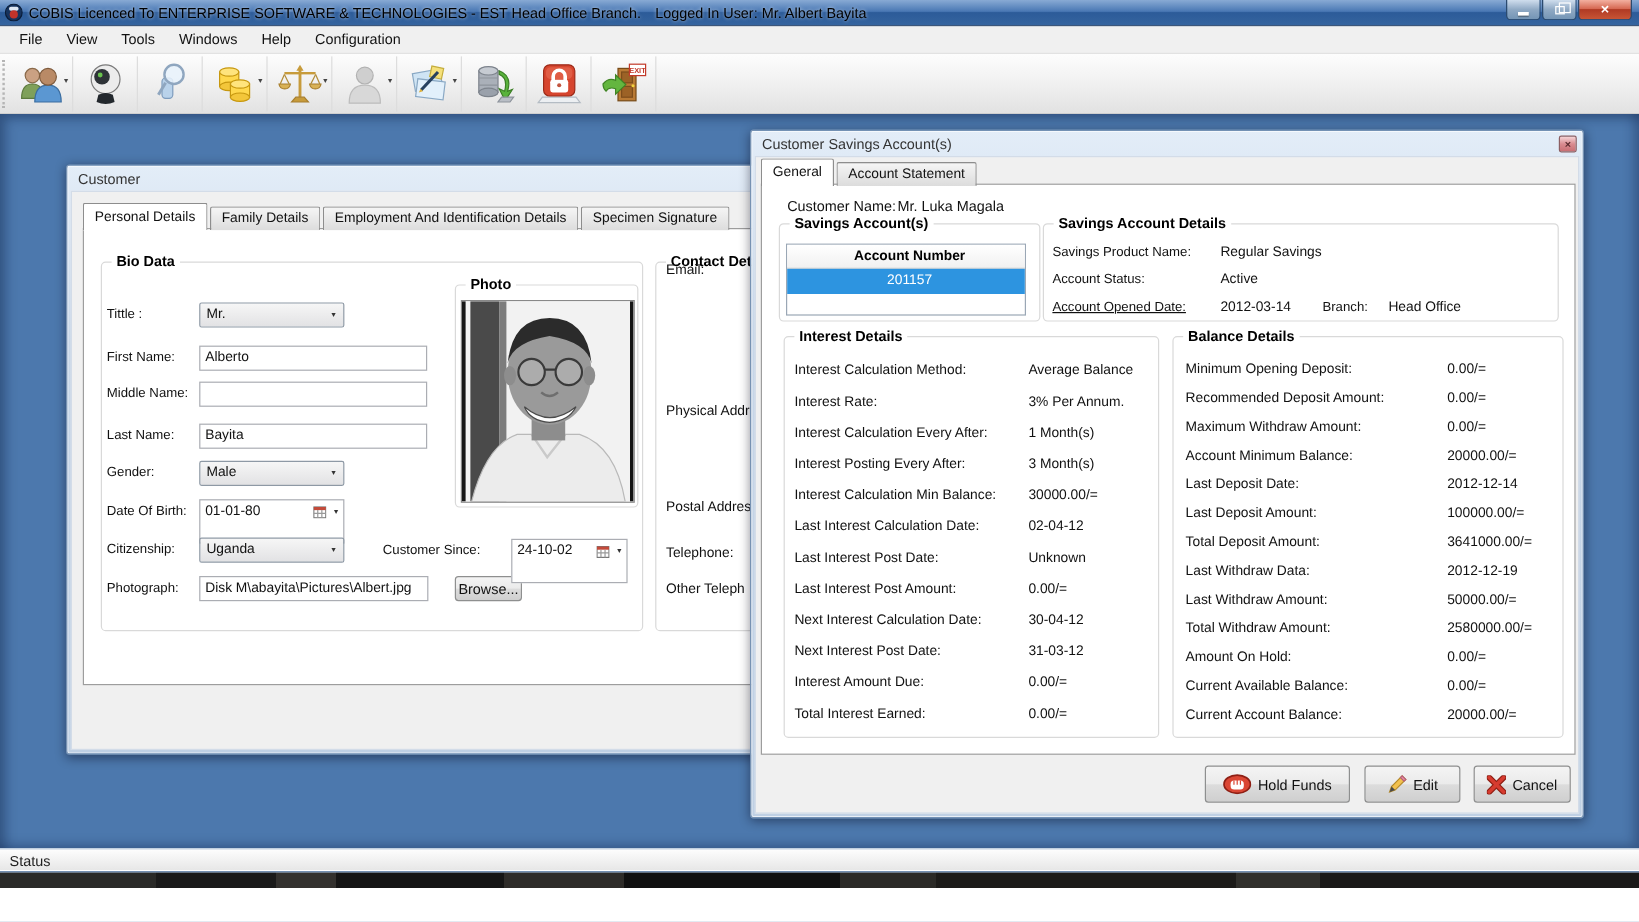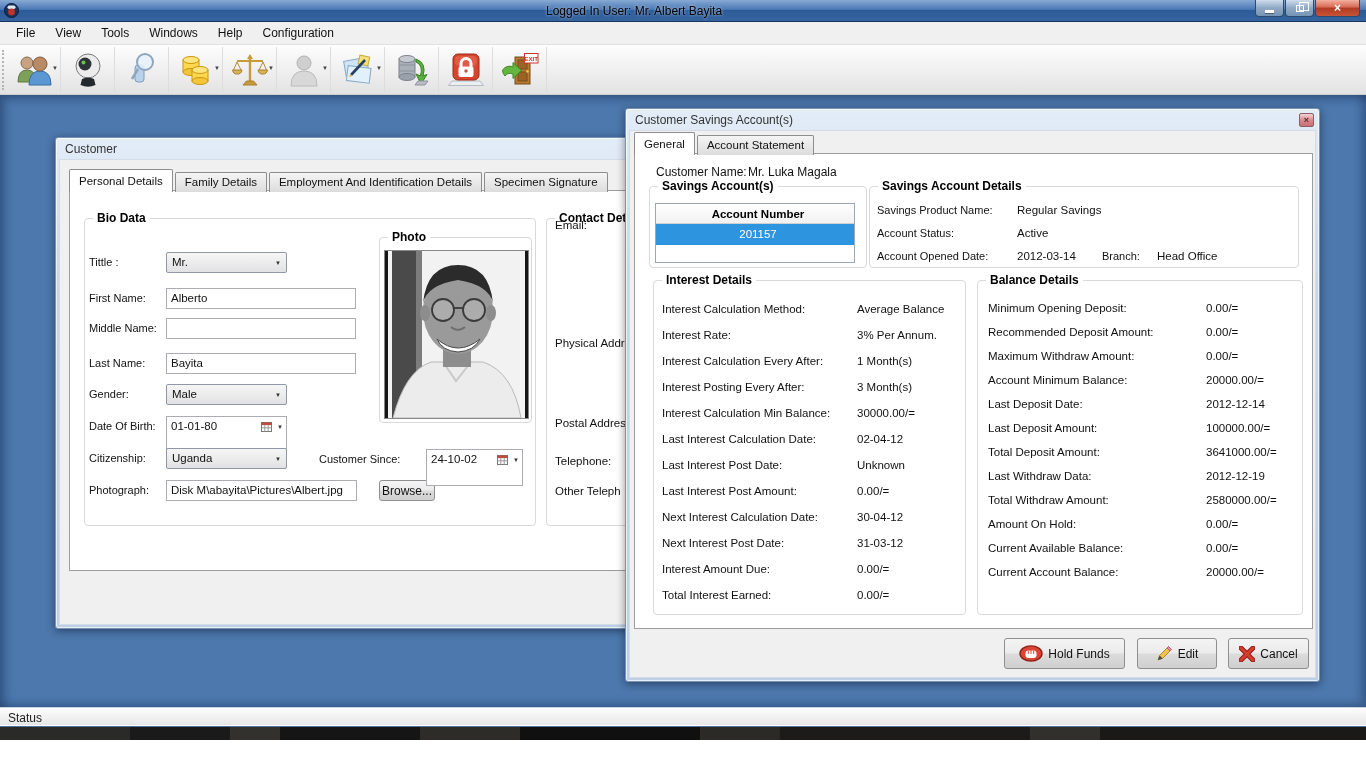--- a/index.html
+++ b/index.html
@@ -109,20 +109,21 @@
 <div id="screen">
 
   <div class="titlebar">
     <span class="appicon">
       <svg width="15" height="15" viewBox="0 0 15 15">
           <circle cx="7.5" cy="7.5" r="7" fill="#16335e" stroke="#0b1d38"></circle>
           <rect x="3.5" y="2.6" width="8" height="3.4" rx="1.7" fill="#dfe7f2"></rect>
           <circle cx="7.5" cy="9" r="3.4" fill="#c2332b"></circle>
         </svg>
     </span>
+    <span class="tb-title">COBIS Licenced To ENTERPRISE SOFTWARE &amp; TECHNOLOGIES - EST Head Office Branch.</span>
     <span class="tb-user">Logged In User: Mr. Albert Bayita</span>
     <span class="winbtns">
       <span class="wbtn">
           <span class="g-min"></span>
         </span>
       <span class="wbtn">
           <span class="g-res"></span>
         </span>
       <span class="wbtn close">
           <span>×</span>
@@ -356,21 +357,21 @@
             <div class="rowsel">201157</div>
           </div>
         </div>
 
         <div class="grp" style="left:243px; top:77px; width:430px; height:82px;">
           <span class="gt">Savings Account Details</span>
           <span class="lbl" style="left:7px; top:17px;">Savings Product Name:</span>
           <span class="val" style="left:147px; top:17px;">Regular Savings</span>
           <span class="lbl" style="left:7px; top:40px;">Account Status:</span>
           <span class="val" style="left:147px; top:40px;">Active</span>
-          <span class="lbl" style="left:7px; top:63px;">Account Opened Date:</span>
+          <span class="lbl" style="left:7px; top:63px;text-decoration:underline;">Account Opened Date:</span>
           <span class="val" style="left:147px; top:63px;">2012-03-14</span>
           <span class="lbl" style="left:232px; top:63px;">Branch:</span>
           <span class="val" style="left:287px; top:63px;">Head Office</span>
         </div>
 
         <div class="grp" style="left:27px; top:171px; width:313px; height:335px;">
           <span class="gt">Interest Details</span>
           <div class="irows">
 
           <div class="irow">
@@ -452,20 +453,24 @@
                 <span class="l">Last Deposit Amount:</span>
                 <span class="v">100000.00/=</span>
               </div>
               <div class="brow">
                 <span class="l">Total Deposit Amount:</span>
                 <span class="v">3641000.00/=</span>
               </div>
               <div class="brow">
                 <span class="l">Last Withdraw Data:</span>
                 <span class="v">2012-12-19</span>
+              </div>
+              <div class="brow">
+                <span class="l">Last Withdraw Amount:</span>
+                <span class="v">50000.00/=</span>
               </div>
               <div class="brow">
                 <span class="l">Total Withdraw Amount:</span>
                 <span class="v">2580000.00/=</span>
               </div>
               <div class="brow">
                 <span class="l">Amount On Hold:</span>
                 <span class="v">0.00/=</span>
               </div>
               <div class="brow">

